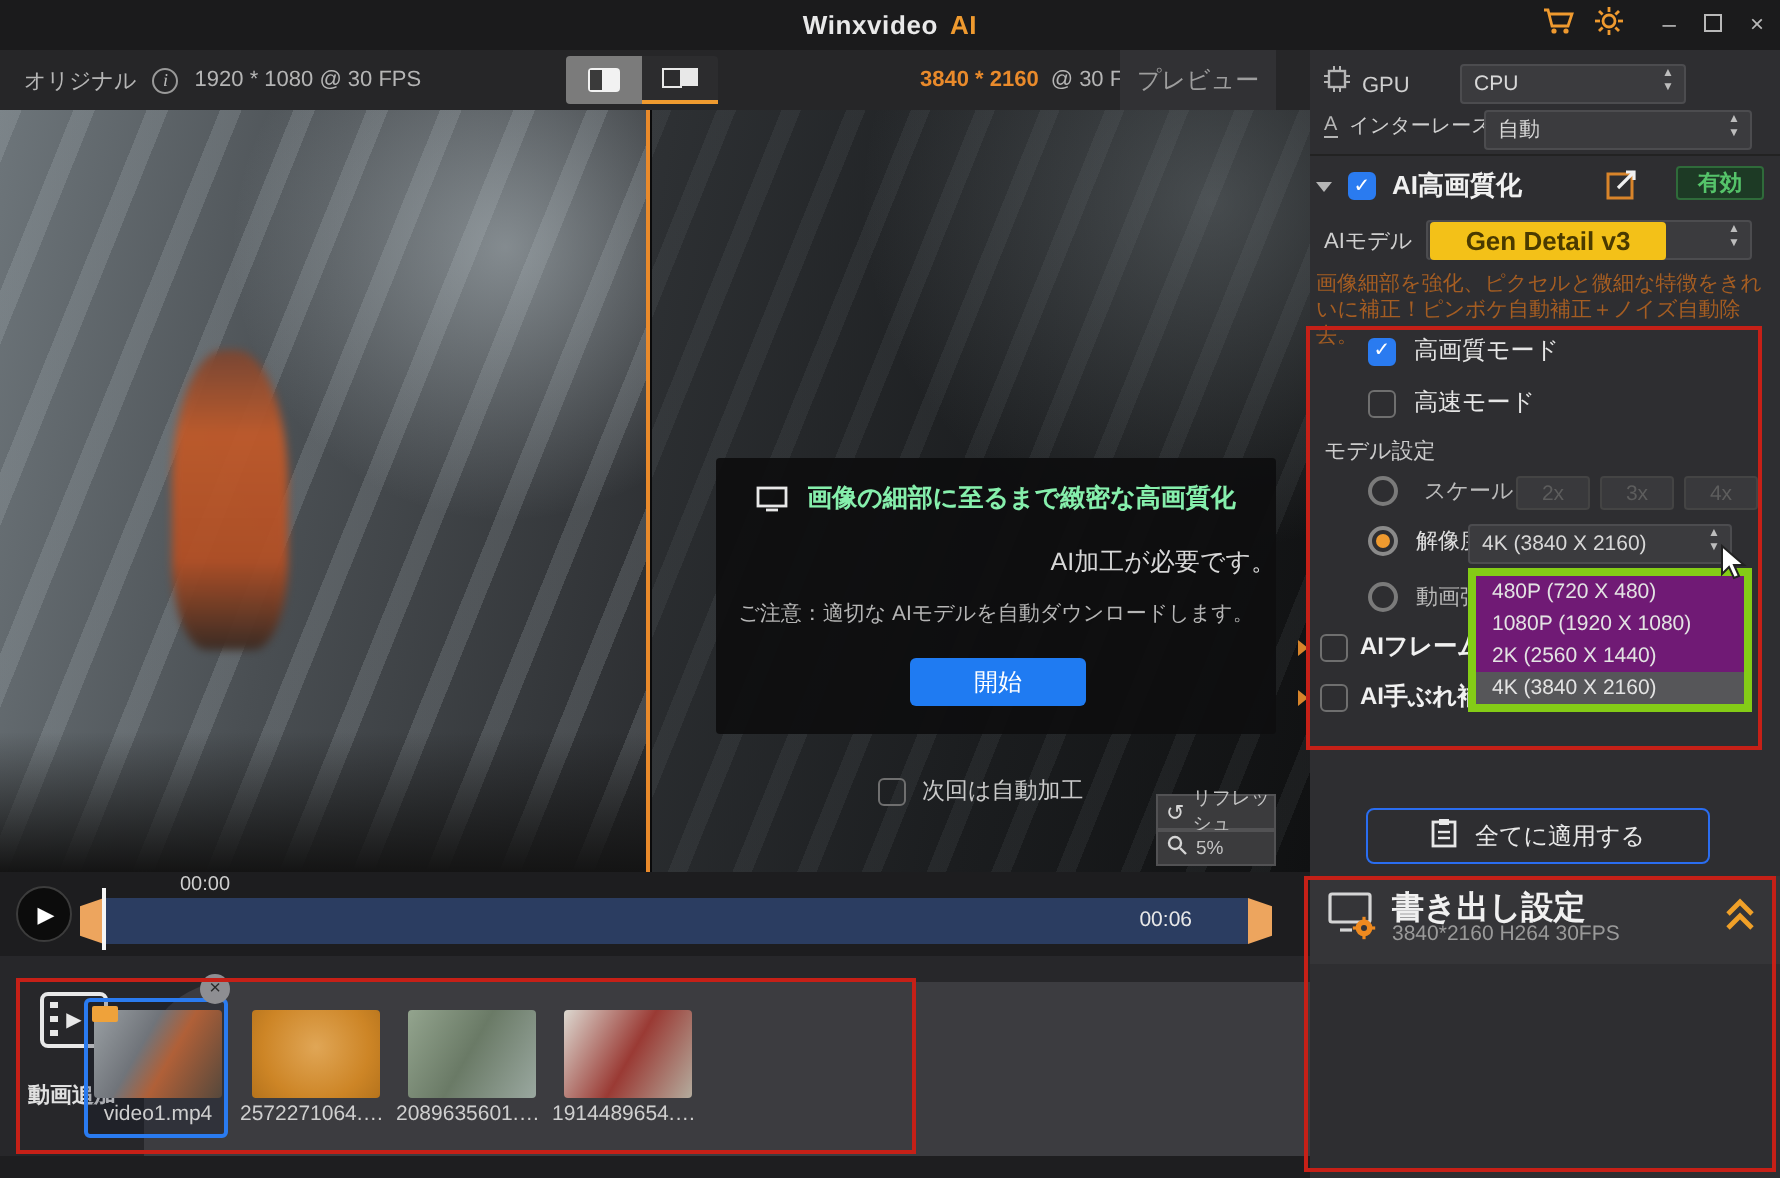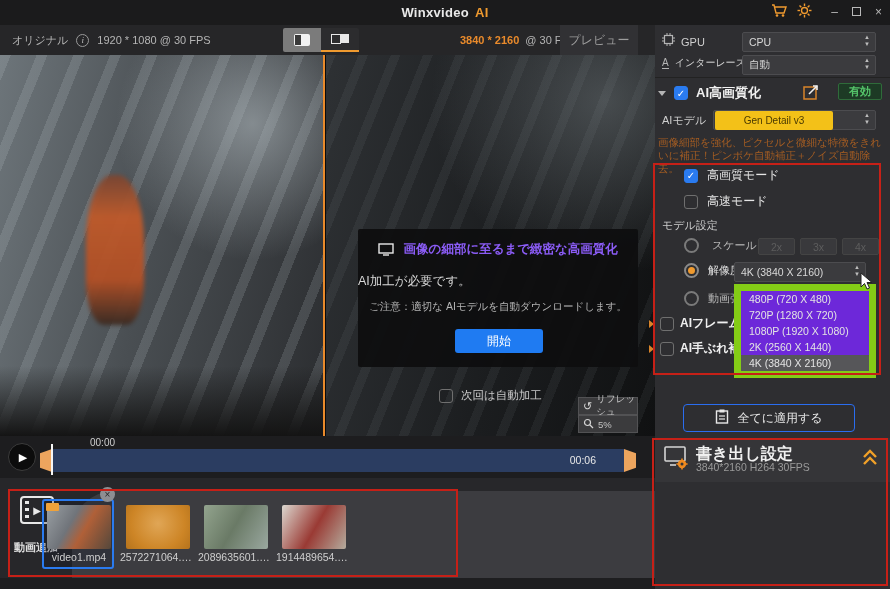--- a/index.html
+++ b/index.html
@@ -53,24 +53,24 @@
   .ph-right { position:absolute; left:326px; top:0; width:329px; height:381px;
     background:
       radial-gradient(circle at 85% 12%, rgba(150,160,165,.38), transparent 40%),
       repeating-linear-gradient(112deg, rgba(160,170,175,.08) 0 9px, rgba(0,0,0,0) 9px 30px),
       linear-gradient(100deg,#2e3134 0%,#1b1d1f 55%,#101112 100%); }
   .divider { position:absolute; left:323px; top:0; width:2px; height:381px; background:#e98a2b; }
 
   
   .dialog { position:absolute; left:358px; top:174px; width:280px; height:138px;
             background:rgba(14,14,15,.94); border-radius:2px; }
-  .dlg-title { position:absolute; left:0; top:12px; width:100%; text-align:center; color:#8b5cf6;
+  .dlg-title { position:absolute; left:0; top:12px; width:100%; text-align:center; color:#86efac;
                font-size:12.5px; font-weight:bold; }
   .dlg-title .mon { vertical-align:-3px; margin-right:6px; }
-  .dlg-l1 { position:absolute; left:0; top:44px; width:100%; text-align:left; color:#d8d8d8; font-size:12.5px; }
+  .dlg-l1 { position:absolute; left:0; top:44px; width:100%; text-align:right; color:#d8d8d8; font-size:12.5px; }
   .dlg-l2 { position:absolute; left:0; top:71px; width:100%; text-align:center; color:#b5b5b5; font-size:10.5px; }
   .start-btn { position:absolute; left:97px; top:100px; width:88px; height:24px; background:#1f7bf2;
                border:none; border-radius:3px; color:#fff; font-size:12px; cursor:pointer; }
   .nextauto { position:absolute; left:439px; top:333px; display:flex; align-items:center; gap:8px;
               color:#c9c9c9; font-size:11.5px; }
 
   
   .cb { width:14px; height:14px; border:1px solid #6f6f6f; border-radius:3px; background:transparent;
         display:inline-flex; align-items:center; justify-content:center; flex:0 0 auto; }
   .cb.checked { background:#2a7bf0; border-color:#2a7bf0; color:#fff; font-size:10px; font-weight:bold; }
@@ -131,26 +131,26 @@
             font-size:6px; color:#bdbdbd; }
   .hdr-title { font-size:13px; font-weight:bold; color:#f0f0f0;text-align:right; }
   .tri-down { width:0; height:0; border-left:4px solid transparent; border-right:4px solid transparent;
               border-top:5px solid #b5b5b5; }
   .tri-right { width:0; height:0; border-top:4px solid transparent; border-bottom:4px solid transparent;
                border-left:5px solid #d8842a; }
   .badge { position:absolute; left:183px; top:58px; width:44px; height:17px; background:#1d3a25;
            border:1px solid #2f6b3a; border-radius:2px; color:#55c46a; font-size:11px; font-weight:bold;
            display:flex; align-items:center; justify-content:center; }
   .modelbtn { position:absolute; left:60px; top:86px; width:118px; height:19px; background:#f3c118;
-              border:none; border-radius:2px; color:#4a3a00; font-size:10px; font-weight:normal; }
+              border:none; border-radius:2px; color:#4a3a00; font-size:13px; font-weight:bold; }
   .desc { position:absolute; left:3px; top:111px; width:228px; color:#a55d22; font-size:10.5px; line-height:13px; }
   .scalebox { width:37px; height:17px; background:#39393c; border:1px solid #444; border-radius:2px;
               color:#5d5d5d; font-size:10.5px; display:flex; align-items:center; justify-content:center; }
-  .dropdown { position:absolute; left:79px; top:259px; width:142px; background:#6d28d9;
-              border:7px solid #84cc16; z-index:30; }
+  .dropdown { position:absolute; left:79px; top:259px; width:142px; background:#701a75;
+              border:4px solid #84cc16; z-index:30; }
   .dd-item { height:16px; color:#e3e3e3; font-size:10.5px; display:flex; align-items:center; padding-left:8px; }
   .dd-item.sel { background:#565659; }
   .applybtn { position:absolute; left:28px; top:379px; width:172px; height:28px; background:transparent;
               border:1px solid #2a6df0; border-radius:4px; color:#e8e8e8; font-size:12px;
               display:flex; align-items:center; justify-content:center; gap:8px; }
   .exportpanel { position:absolute; left:0; top:413px; width:235px; height:44px; background:#353538; }
   .exp-title { position:absolute; left:41px; top:6px; color:#f0f0f0; font-size:16px; font-weight:bold; }
   .exp-info { position:absolute; left:41px; top:23px; color:#9a9a9a; font-size:10.5px; }
   .boldrow { font-size:12px; font-weight:bold; color:#f0f0f0; }
 
@@ -337,21 +337,21 @@
               <line x1="8" y1="10.5" x2="8" y2="13"></line>
               <line x1="0" y1="5" x2="2.5" y2="5"></line>
               <line x1="0" y1="8" x2="2.5" y2="8"></line>
               <line x1="10.5" y1="5" x2="13" y2="5"></line>
               <line x1="10.5" y1="8" x2="13" y2="8"></line>
             </g>
           </svg>
       </span>
       <span>GPU</span>
     </div>
-    <div class="select" style="left:87px; top:7px; width:134px;">
+    <div class="select" style="left:75px; top:7px; width:113px;">
       <span>CPU</span>
       <span class="carets">
           <span>▲</span>
           <span>▼</span>
         </span>
     </div>
 
     <div class="prow" style="left:7px; top:31px; font-size:10px;">
       <span style="color:#b5b5b5; font-size:10px; border-bottom:1px solid #b5b5b5;">A</span>
       <span>インターレース解除</span>
@@ -426,21 +426,20 @@
         </span>
     </div>
 
     <div class="prow" style="left:29px; top:266px; gap:9px; color:#bbbbbb; z-index:1;">
       <span class="radio"></span>
       <span>動画強化</span>
     </div>
 
     <div class="dropdown">
       <div class="dd-item">480P (720 X 480)</div>
-      <div class="dd-item">720P (1280 X 720)</div>
       <div class="dd-item">1080P (1920 X 1080)</div>
       <div class="dd-item">2K (2560 X 1440)</div>
       <div class="dd-item sel">4K (3840 X 2160)</div>
     </div>
 
     <div class="prow" style="left:-6px; top:290px; gap:6px; z-index:1;">
       <span class="tri-right"></span>
       <span class="cb"></span>
       <span class="boldrow">AIフレーム補間</span>
     </div>

